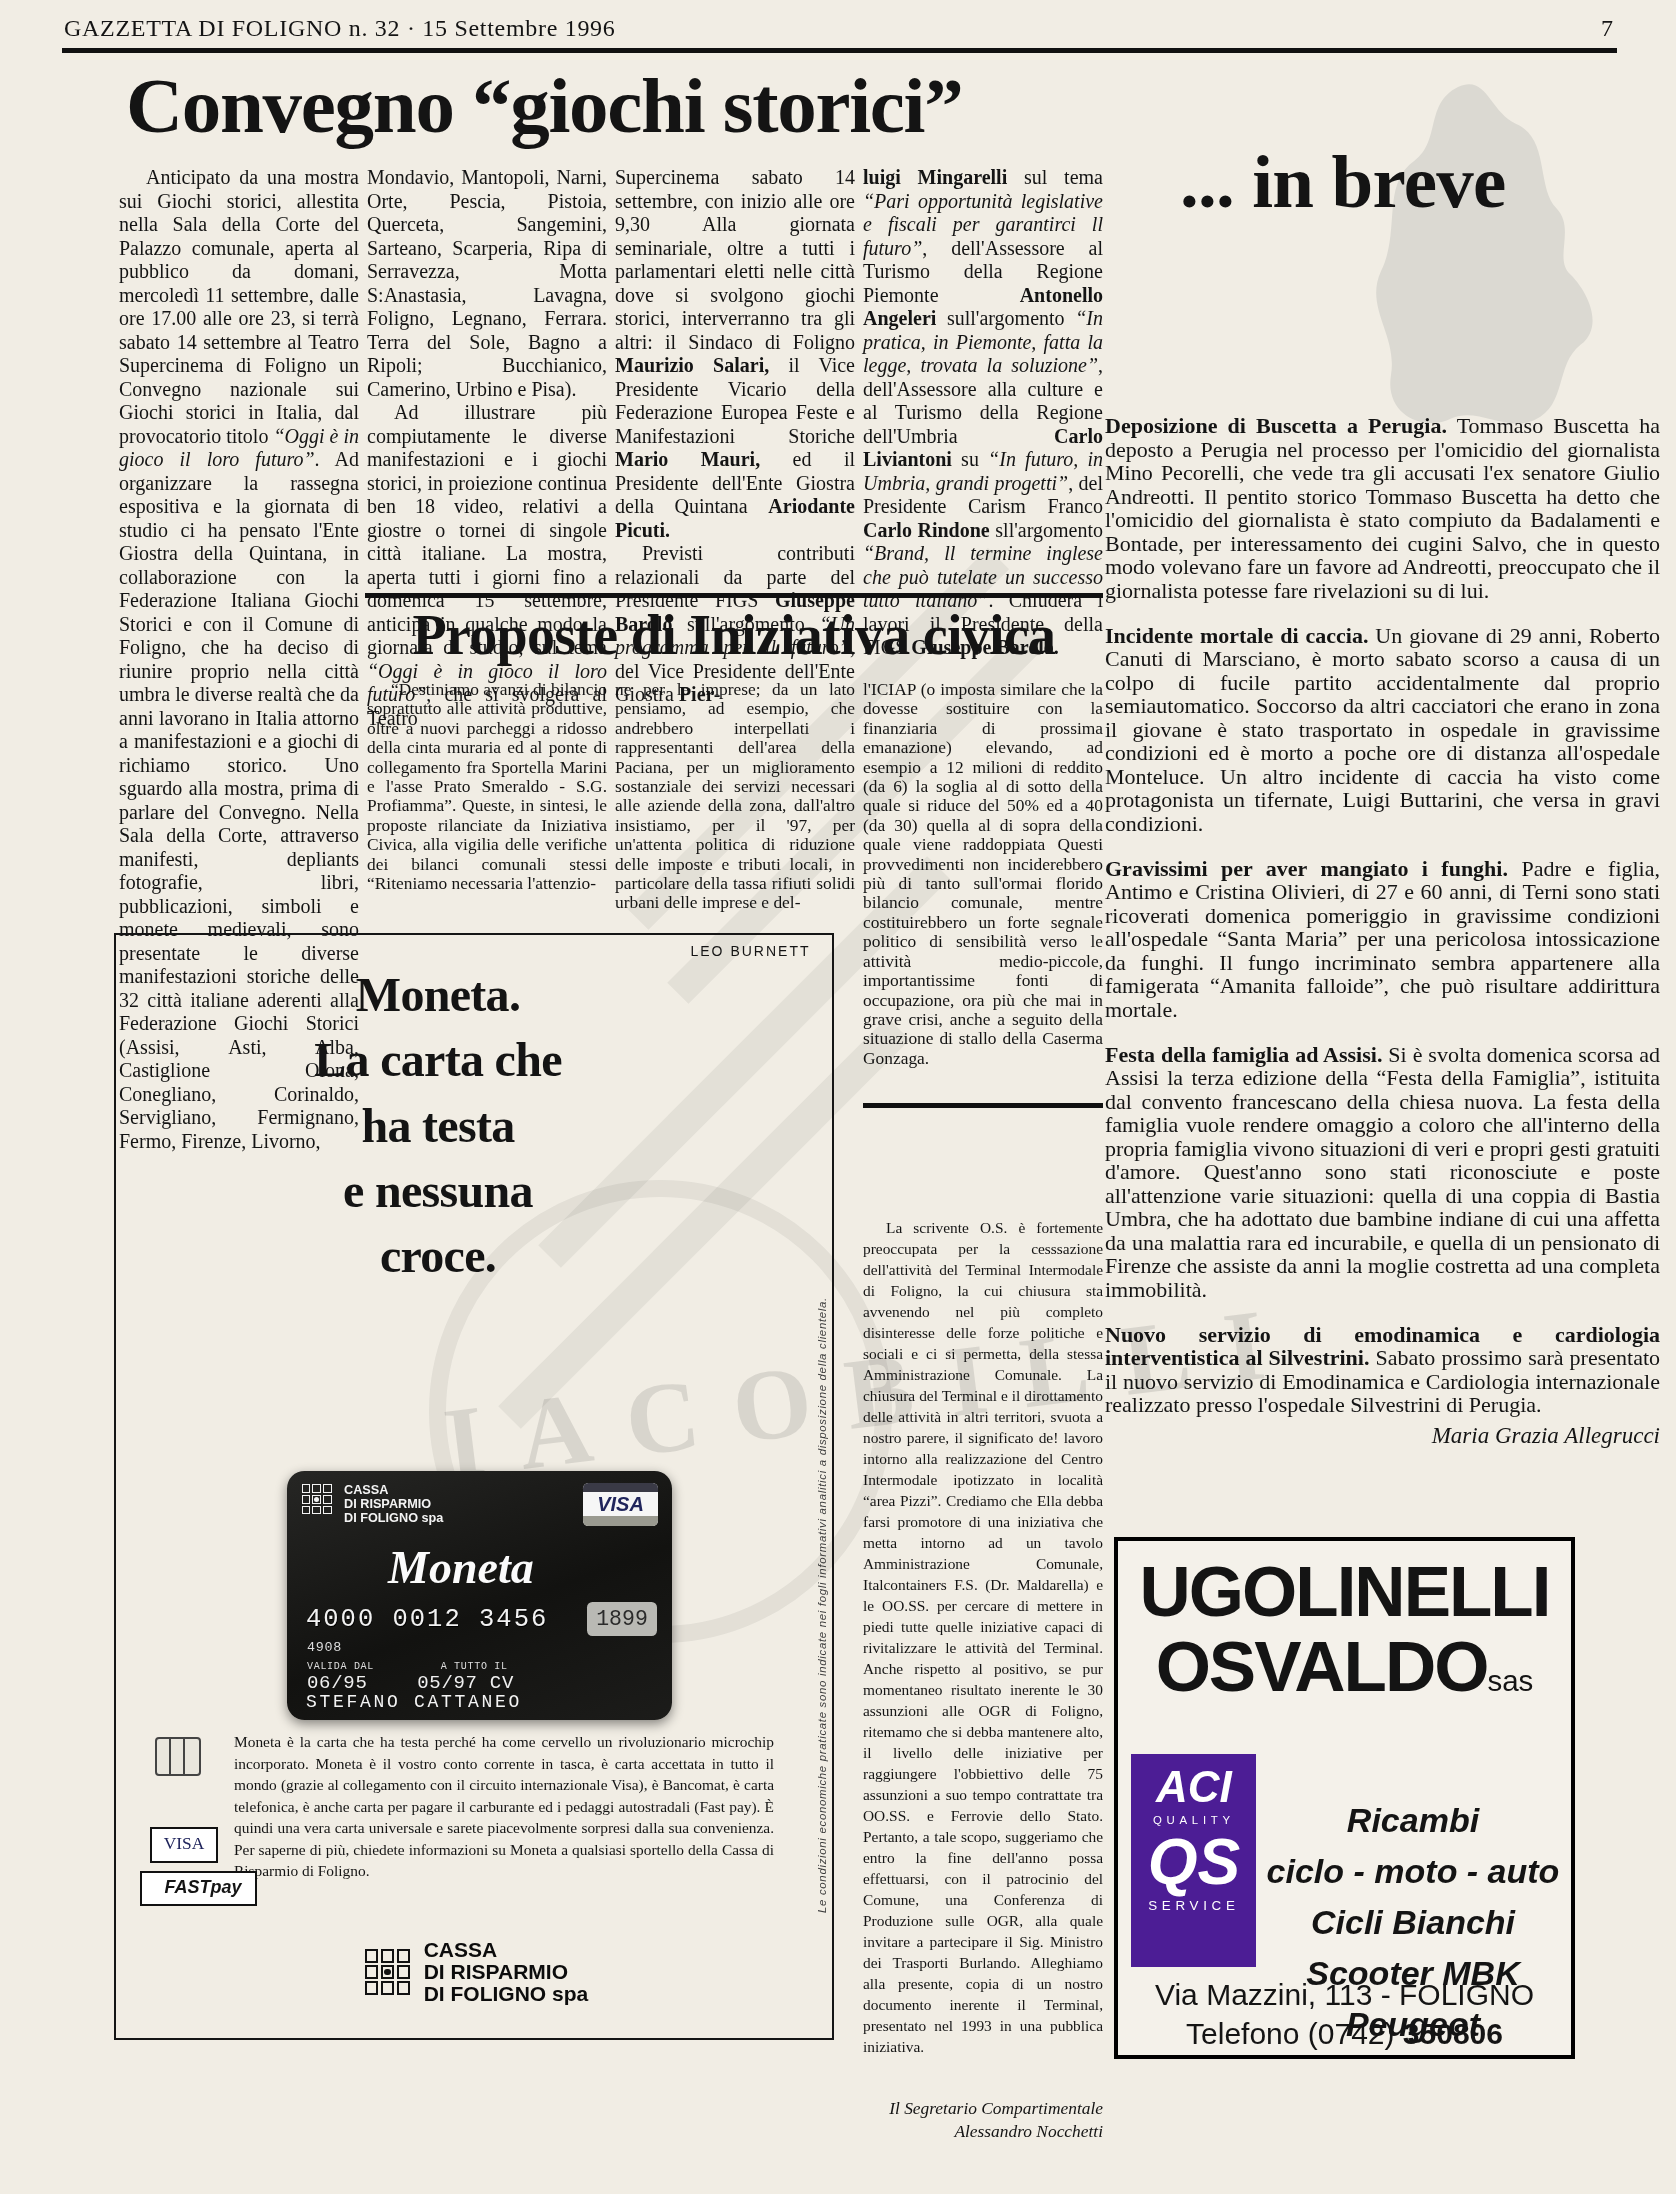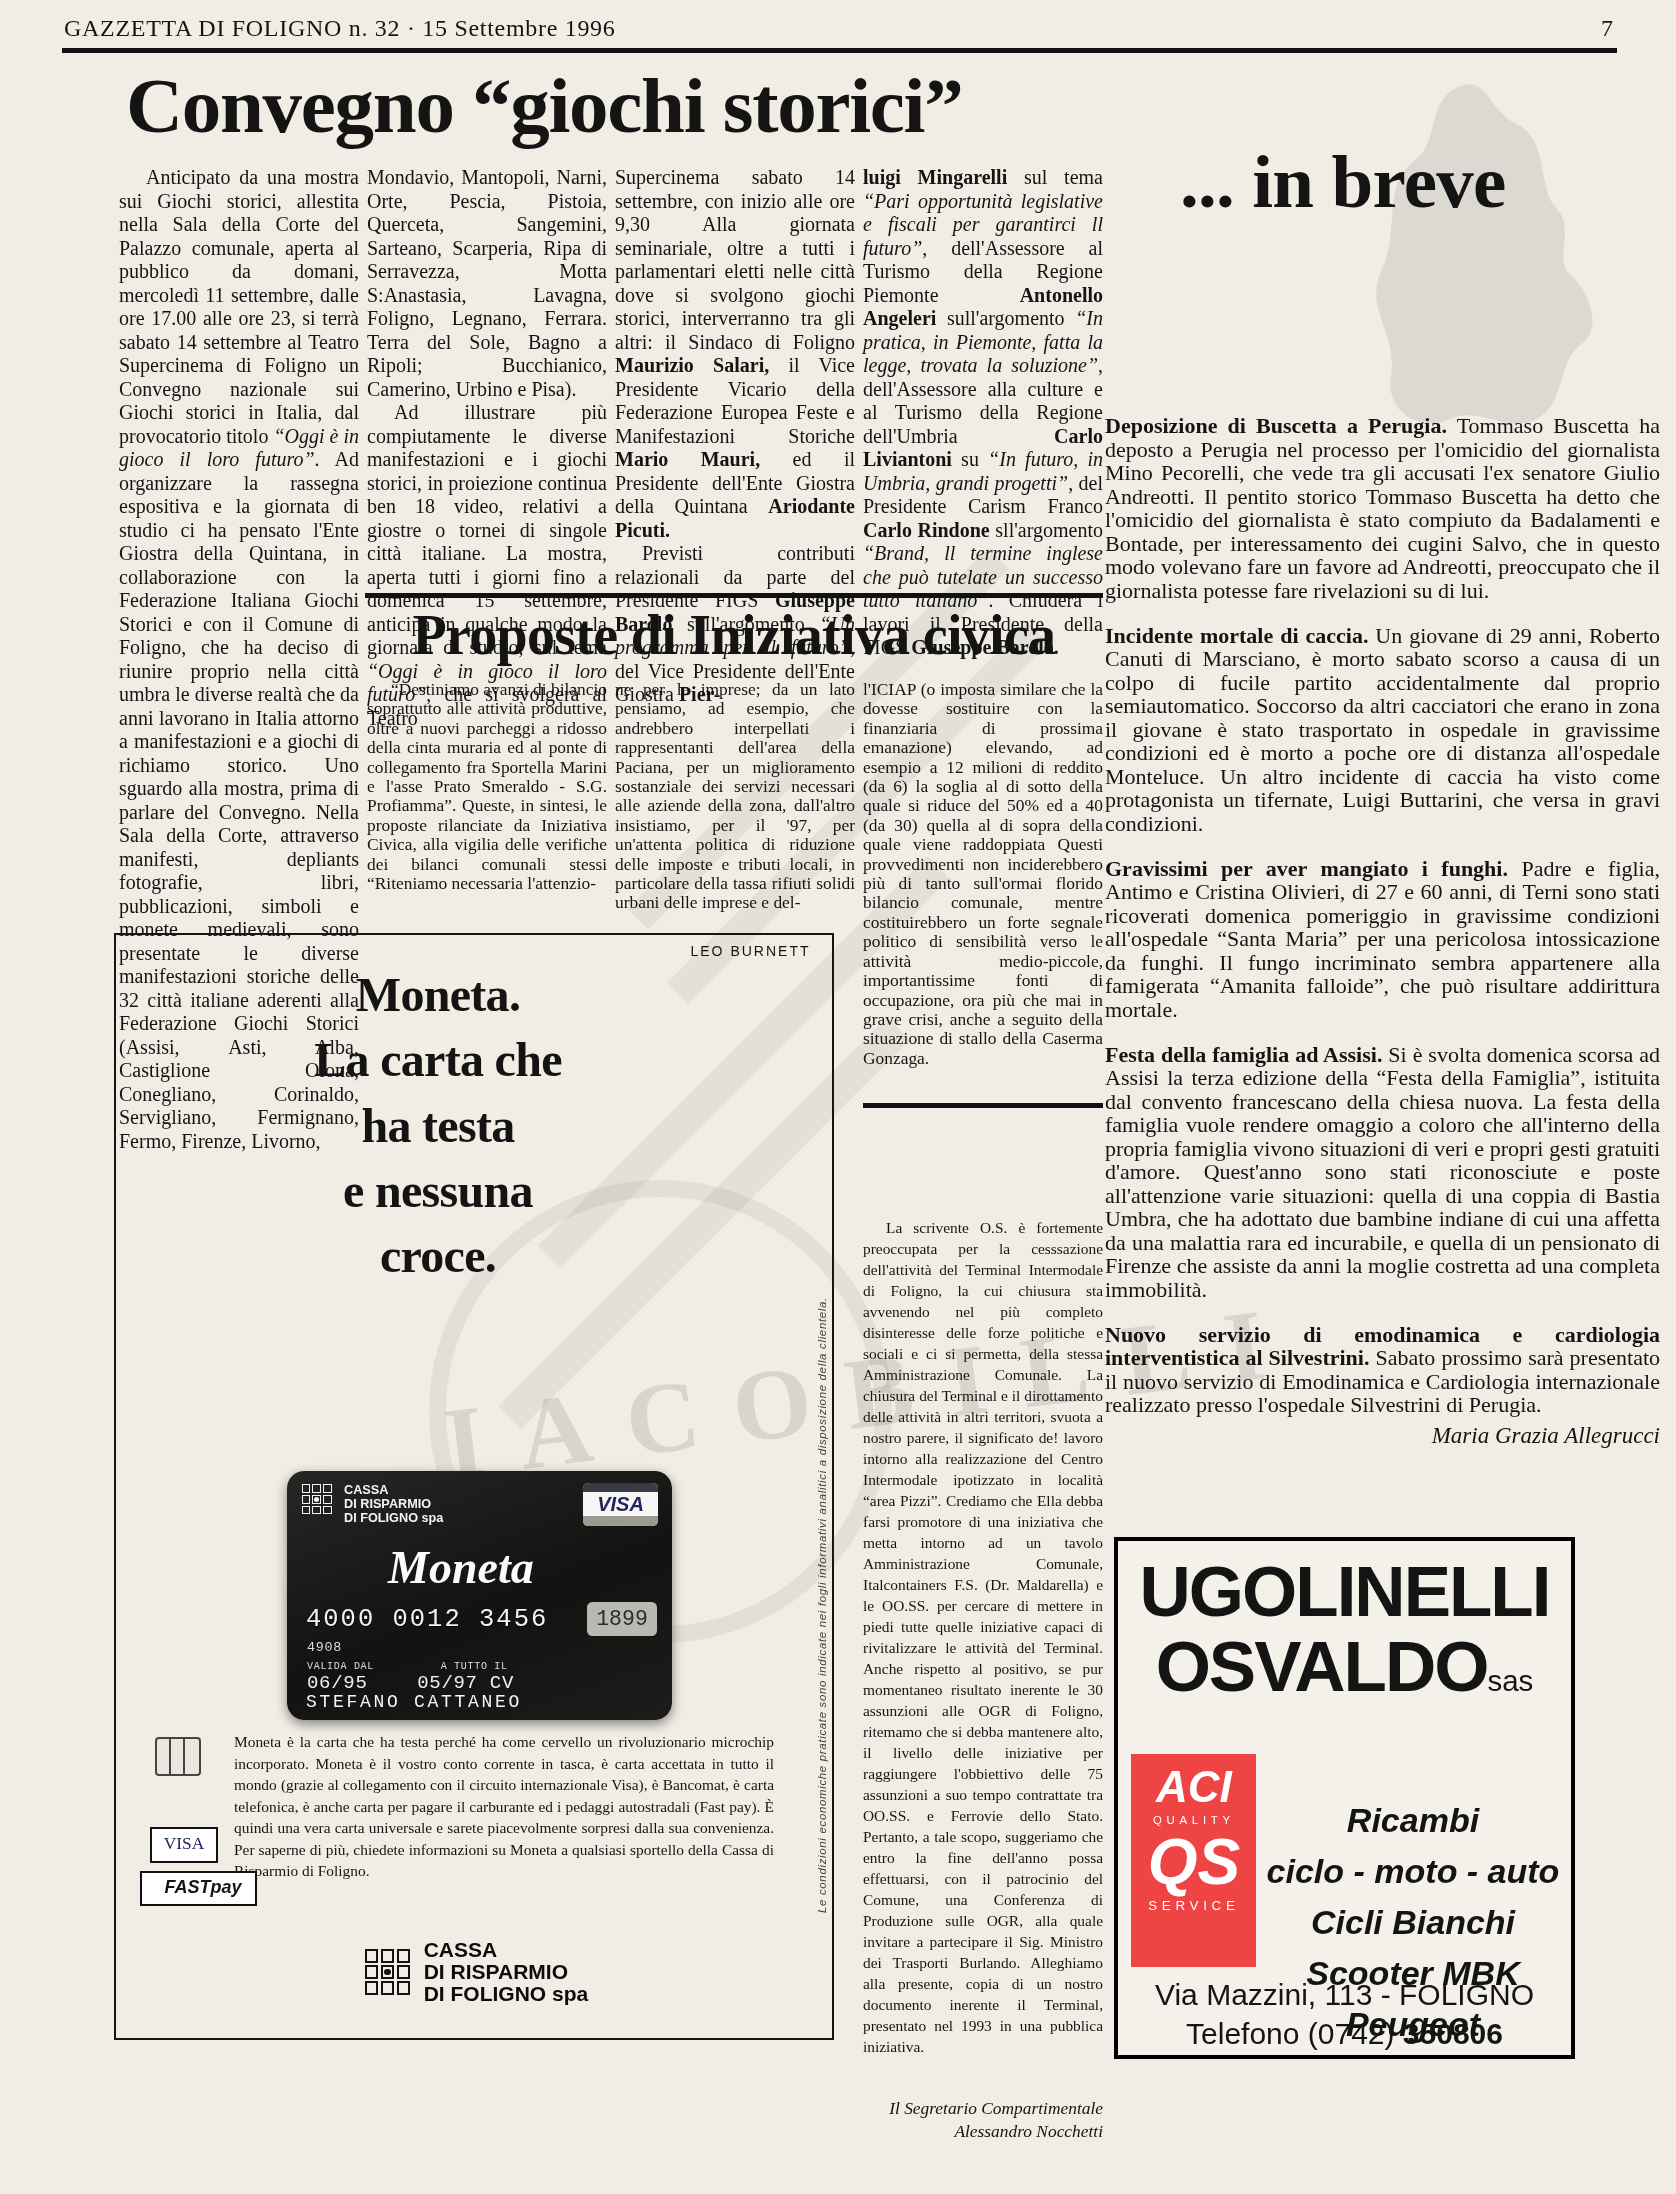--- a/index.html
+++ b/index.html
@@ -66,21 +66,21 @@
   .sidenote{writing-mode:vertical-rl;transform:rotate(180deg);font-family:"Liberation Sans",sans-serif;
             font-style:italic;font-size:11.4px;color:#3c3c3c;letter-spacing:0.7px;}
   
   .wm-text{font-size:101px;letter-spacing:35px;color:rgba(40,40,40,0.12);font-weight:bold;transform:rotate(-7deg);white-space:nowrap;}
   .wm-circle{border:17.4px solid rgba(40,40,40,0.07);border-radius:50%;}
   .wm-stripe{background:rgba(40,40,40,0.065);transform:rotate(-45deg);}
   
   .ugobox{border:4px solid #000;background:#f4f1ea;}
   .ugoname{font-family:"Liberation Sans",sans-serif;font-weight:bold;font-size:71px;letter-spacing:-2px;line-height:1.02;text-align:center;white-space:nowrap;}
   .ugosas{font-family:"Liberation Sans",sans-serif;font-weight:normal;font-size:29.5px;letter-spacing:0;}
-  .aci{background:#ef4444;color:#fff;text-align:center;font-family:"Liberation Sans",sans-serif;}
+  .aci{background:#4c1d95;color:#fff;text-align:center;font-family:"Liberation Sans",sans-serif;}
   .aci .a1{font-size:44px;font-weight:bold;font-style:italic;line-height:50px;}
   .aci .a2{font-size:11.4px;letter-spacing:4.7px;line-height:17.4px;}
   .aci .a3{font-size:64px;font-weight:bold;font-style:italic;line-height:67px;}
   .aci .a4{font-size:13.4px;letter-spacing:4.7px;line-height:20px;}
   .ugoline{font-family:"Liberation Sans",sans-serif;font-weight:bold;font-style:italic;font-size:34px;line-height:51px;text-align:center;white-space:nowrap;}
   .ugoaddr{font-family:"Liberation Sans",sans-serif;font-size:30px;line-height:39px;text-align:center;white-space:nowrap;}
   .umbria{fill:#dbd9d2;}
 </style>
 </head>
 <body>

